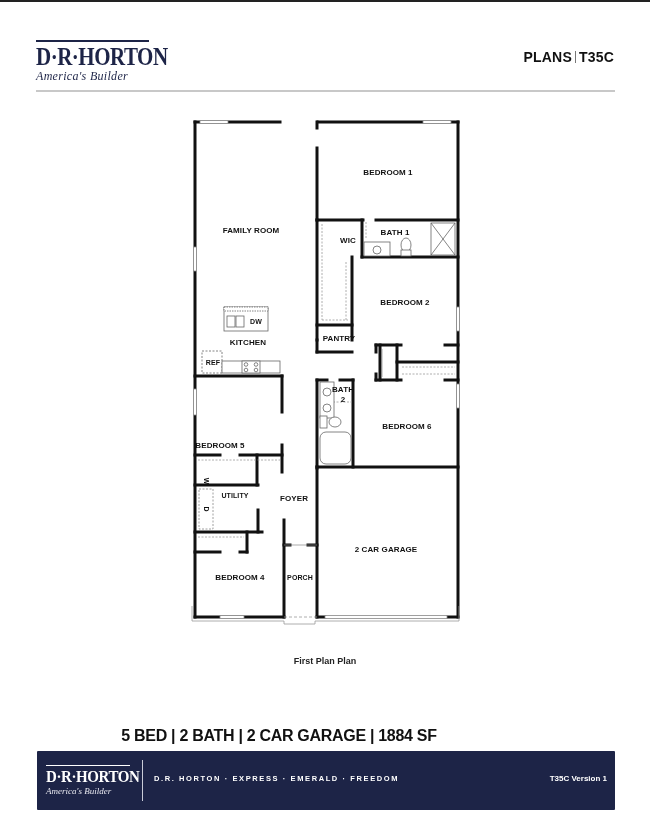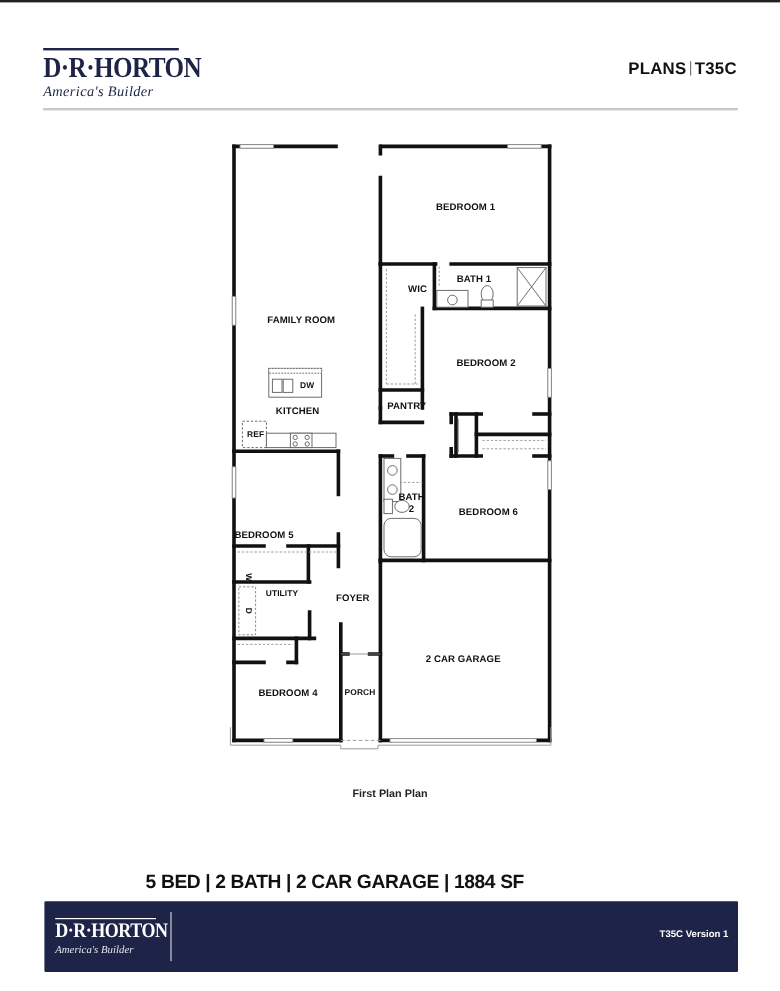--- a/index.html
+++ b/index.html
@@ -217,31 +217,31 @@
       <rect x="140" y="320" width="31" height="32" rx="6"></rect>
     </g>
 
     <g fill="#fff" stroke="#888" stroke-width="0.8" stroke-dasharray="2,1.5">
       <rect x="19" y="377" width="14" height="40"></rect>
     </g>
 
     <line x1="104" y1="433" x2="137" y2="433" stroke="#888" stroke-width="0.7"></line>
   </svg>
 
-  <div class="room-label" style="left:71px; top:119px;margin-top:36px;">FAMILY ROOM</div>
+  <div class="room-label" style="left:71px; top:119px;">FAMILY ROOM</div>
   <div class="room-label" style="left:208px; top:61px;">BEDROOM 1</div>
   <div class="room-label" style="left:168px; top:129px;">WIC</div>
   <div class="room-label" style="left:215px; top:121px;">BATH 1</div>
   <div class="room-label" style="left:225px; top:191px;">BEDROOM 2</div>
   <div class="room-label" style="left:159px; top:227px;">PANTRY</div>
   <div class="room-label" style="left:68px; top:231px;">KITCHEN</div>
   <div class="room-label small" style="left:33px; top:251px;">REF</div>
   <div class="room-label small" style="left:76px; top:210px;">DW</div>
   <div class="room-label" style="left:40px; top:305px;margin-top:29px;">BEDROOM 5</div>
-  <div class="room-label" style="left:163px; top:308px;">
+  <div class="room-label" style="left:163px; top:283px;">
     <span>BATH</span><br>
     <span>2</span>
   </div>
   <div class="room-label" style="left:227px; top:315px;">BEDROOM 6</div>
   <div class="room-label small" style="left:55px; top:384px;">UTILITY</div>
   <div class="room-label small" style="left:26px; top:369px; transform: translate(-50%,-50%) rotate(90deg);">W</div>
   <div class="room-label small" style="left:26px; top:397px; transform: translate(-50%,-50%) rotate(90deg);">D</div>
   <div class="room-label" style="left:114px; top:387px;">FOYER</div>
   <div class="room-label" style="left:206px; top:438px;">2 CAR GARAGE</div>
   <div class="room-label" style="left:60px; top:466px;">BEDROOM 4</div>
@@ -252,14 +252,15 @@
 
 <div class="specs">5 BED | 2 BATH | 2 CAR GARAGE | 1884 SF</div>
 
 <div class="footer">
   <div class="f-logo">
     <div class="bar"></div>
     <div class="brand">D·R·HORTON</div>
     <div class="tag">America's Builder</div>
   </div>
   <div class="f-divider"></div>
+  <div class="f-tagline">D.R. HORTON · EXPRESS · EMERALD · FREEDOM</div>
   <div class="f-version">T35C Version 1</div>
 </div>
 
 </body></html>

